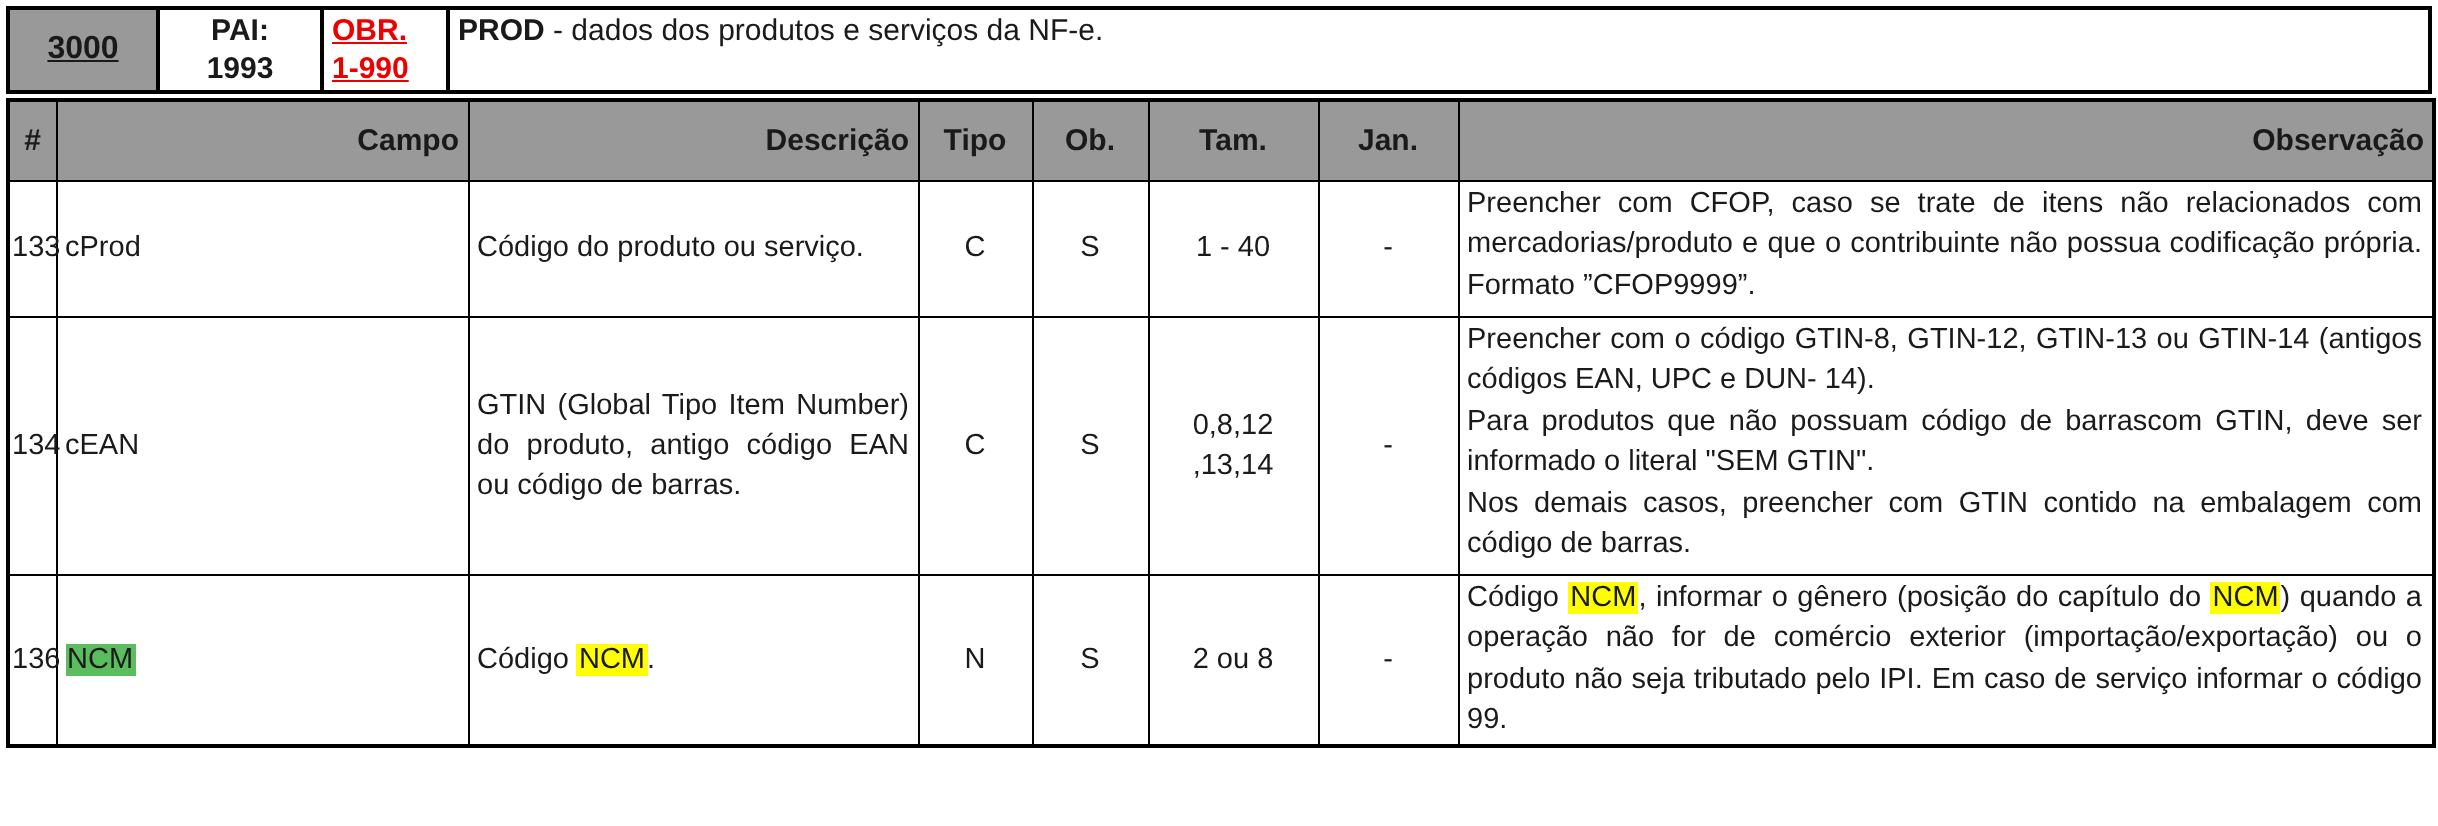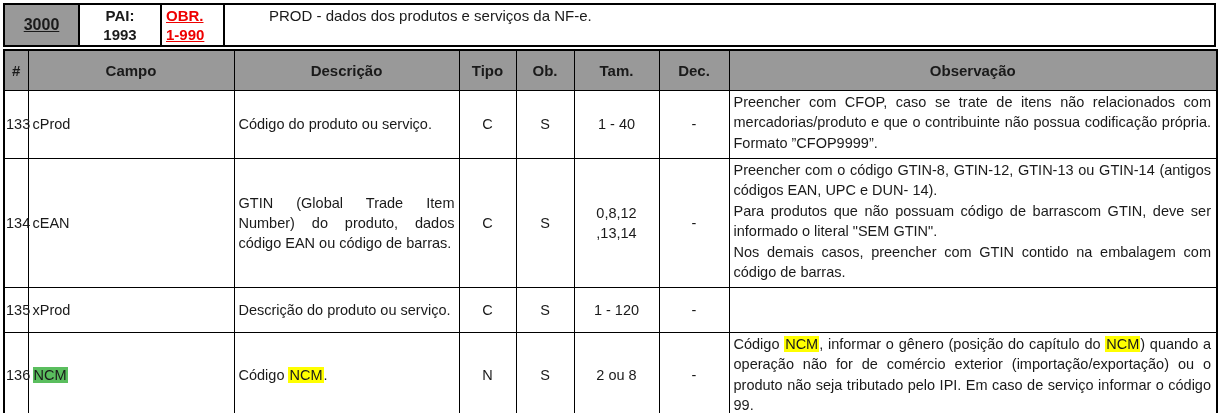--- a/index.html
+++ b/index.html
@@ -24,28 +24,28 @@
   .title-table td{border:2px solid var(--c-border);padding:1px 4px;}
   .cell-groupid{
     width:75px;height:41px;background:var(--c-header_bg);
     text-align:center;vertical-align:middle;font-weight:bold;font-size:16px;
   }
   .cell-groupid span{text-decoration:underline;}
   .cell-pai{width:82px;text-align:center;vertical-align:middle;font-weight:bold;font-size:15px;line-height:19px;margin-left:43px;}
   .cell-obr{width:63px;text-align:left;vertical-align:middle;font-weight:bold;font-size:15px;line-height:19px;}
   .cell-obr span{color:var(--c-red);text-decoration:underline;display:block;}
   .cell-grouptitle{vertical-align:top;font-size:15px;padding-left:5px;line-height:19px;}
-  .cell-grouptitle .b{font-weight:normal;margin-left:40px;}
+  .cell-grouptitle .b{font-weight:bold;}
 
   
   .main-table{margin-top:2px;border:2px solid var(--c-border);}
   .main-table td,.main-table th{border:1px solid var(--c-border);padding:1px 4px;font-size:14.5px;}
   .main-table th{
     background:var(--c-header_bg);height:40px;font-weight:bold;
-    text-align:center;vertical-align:middle;font-size:15px;
+    text-align:right;vertical-align:middle;font-size:15px;
   }
   th.c,td.c{text-align:center;}
   .col-num{width:24px;}
   .col-campo{width:206px;}
   .col-desc{width:225px;}
   .col-tipo{width:57px;}
   .col-ob{width:58px;}
   .col-tam{width:85px;}
   .col-dec{width:70px;}
   .col-obs{width:488px;}
@@ -103,59 +103,49 @@
         <col class="col-obs">
     </colgroup>
     <tbody>
         <tr>
       <th class="c">#</th>
       <th>Campo</th>
       <th>Descrição</th>
       <th class="c">Tipo</th>
       <th class="c">Ob.</th>
       <th class="c">Tam.</th>
-      <th class="c">Dec.</th>
+      <th class="c">Jan.</th>
       <th>Observação</th>
     </tr>
 
     <tr class="r133">
       <td class="num">133</td>
       <td class="campo">cProd</td>
       <td class="desc">Código do produto ou serviço.</td>
       <td class="small">C</td>
       <td class="small">S</td>
       <td class="small">1 - 40</td>
       <td class="small">-</td>
       <td class="obs">Preencher com CFOP, caso se trate de itens não relacionados com mercadorias/produto e que o contribuinte não possua codificação própria. Formato ”CFOP9999”.</td>
     </tr>
 
     <tr class="r134">
       <td class="num">134</td>
       <td class="campo">cEAN</td>
-      <td class="desc">GTIN (Global Trade Item Number) do produto, dados código EAN ou código de barras.</td>
+      <td class="desc">GTIN (Global Tipo Item Number) do produto, antigo código EAN ou código de barras.</td>
       <td class="small">C</td>
       <td class="small">S</td>
       <td class="small">0,8,12
 ,13,14</td>
       <td class="small">-</td>
       <td class="obs">Preencher com o código GTIN-8, GTIN-12, GTIN-13 ou GTIN-14 (antigos códigos EAN, UPC e DUN- 14).
 Para produtos que não possuam código de barrascom GTIN, deve ser informado o literal "SEM GTIN".
 Nos demais casos, preencher com GTIN contido na embalagem com código de barras.</td>
     </tr>
 
-    <tr class="r135">
-      <td class="num">135</td>
-      <td class="campo">xProd</td>
-      <td class="desc">Descrição do produto ou serviço.</td>
-      <td class="small">C</td>
-      <td class="small">S</td>
-      <td class="small">1 - 120</td>
-      <td class="small">-</td>
-      <td class="obs"></td>
-    </tr>
 
     <tr class="r136">
       <td class="num">136</td>
       <td class="campo"><span class="hl hl-green">NCM</span></td>
       <td class="desc"><span>Código </span><span class="hl hl-yellow">NCM</span><span>.</span></td>
       <td class="small">N</td>
       <td class="small">S</td>
       <td class="small">2 ou 8</td>
       <td class="small">-</td>
       <td class="obs"><span>Código </span><span class="hl hl-yellow">NCM</span><span>, informar o gênero (posição do capítulo do </span><span class="hl hl-yellow">NCM</span><span>) quando a operação não for de comércio exterior (importação/exportação) ou o produto não seja tributado pelo IPI. Em caso de serviço informar o código 99.</span></td>

